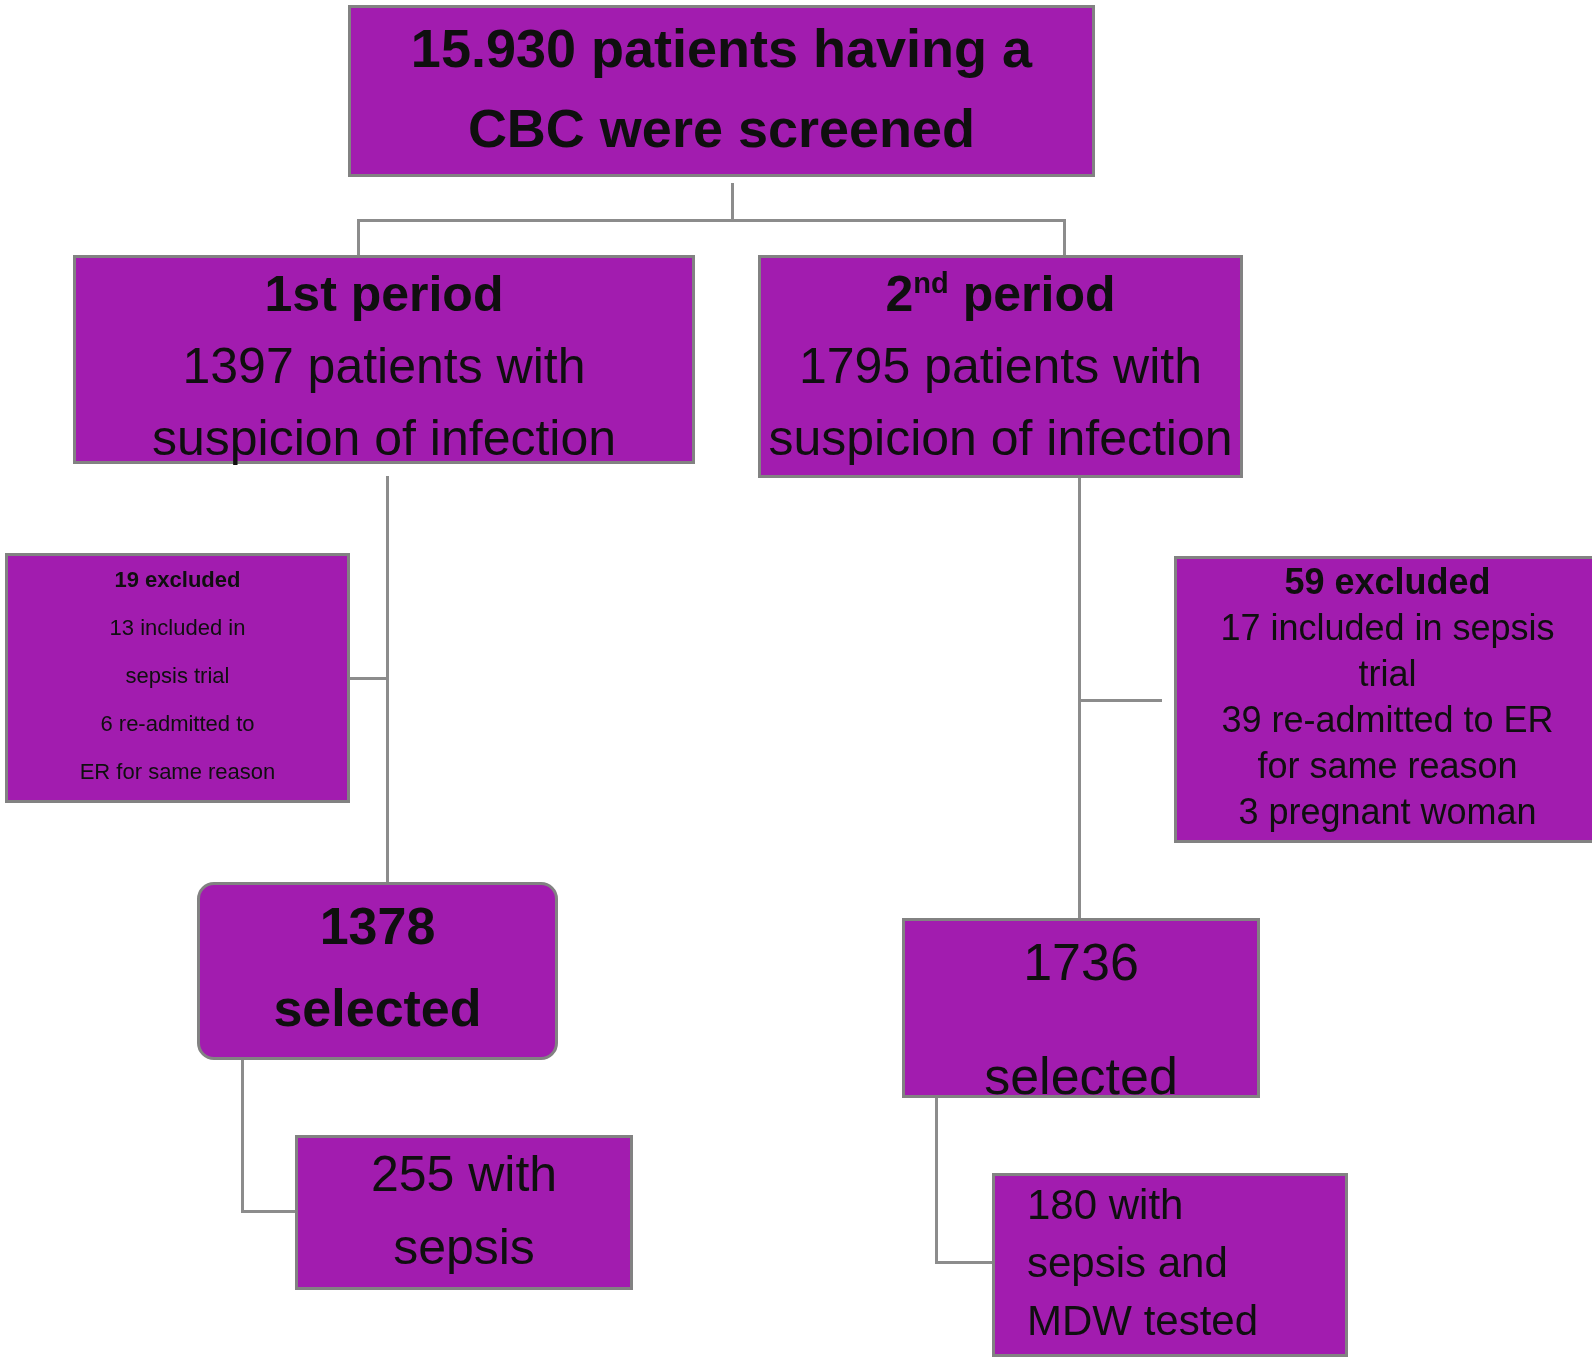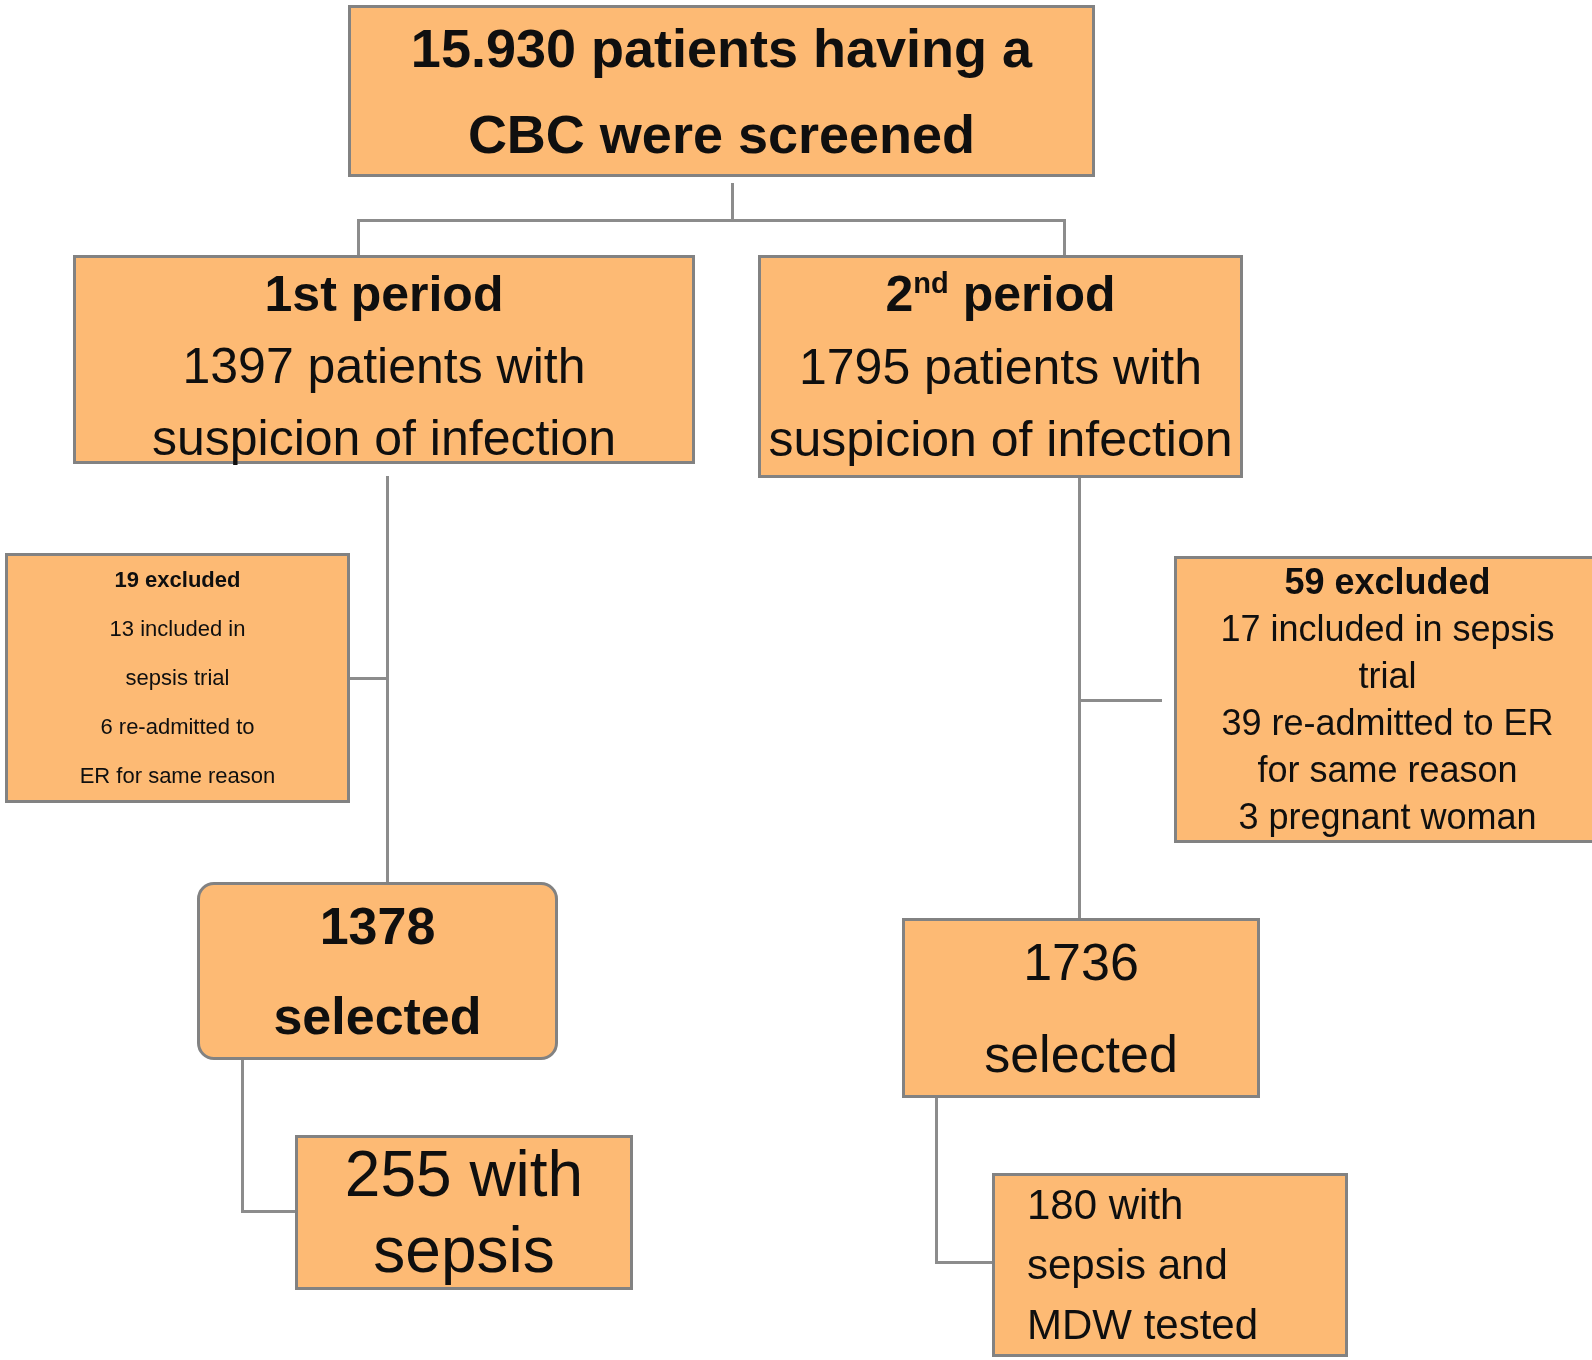--- a/index.html
+++ b/index.html
@@ -5,35 +5,35 @@
   :root{
     --bg:#ffffff; --border:#828282; --line:#8c8c8c; --text:#0f0f0f;
   }
   html,body{margin:0;padding:0;background:#fff;}
   .canvas{
     position:relative; width:1592px; height:1360px; background:var(--bg);
     font-family:"Liberation Sans","DejaVu Sans",sans-serif; color:var(--text);
     overflow:hidden;
   }
   .box{
-    position:absolute; background:#fdba74; border:3px solid var(--border);
+    position:absolute; background:#a21caf; border:3px solid var(--border);
     box-sizing:border-box; display:flex; flex-direction:column;
-    justify-content:space-between; align-items:center; text-align:center;
+    justify-content:flex-start; align-items:center; text-align:center;
   }
   .line{ position:absolute; background:var(--line); }
   .bold{ font-weight:700; }
 
   #box-screened{ left:348px; top:5px;    width:747px; height:172px; font-size:54px; font-weight:700; line-height:80px; }
   #box-period1 { left:73px;  top:255px;  width:622px; height:209px; font-size:50px; line-height:72px; }
   #box-period2 { left:758px; top:255px;  width:485px; height:223px; font-size:50px; line-height:72px; }
   #box-excluded1{ left:5px;  top:553px;  width:345px; height:250px; font-size:22px; line-height:48px; }
   #box-excluded2{ left:1160px;top:556px; width:427px; height:287px; font-size:36px; line-height:46px;margin-left:14px; }
   #box-selected1{ left:197px; top:882px; width:361px; height:178px; font-size:52px; font-weight:700; line-height:82px;border-radius:17px; }
-  #box-selected2{ left:902px; top:918px; width:358px; height:180px; font-size:52px; line-height:82px; }
-  #box-sepsis1 { left:295px; top:1135px; width:338px; height:155px; font-size:64px; line-height:73px; }
+  #box-selected2{ left:902px; top:918px; width:358px; height:180px; font-size:52px; line-height:82px;gap:32px; }
+  #box-sepsis1 { left:295px; top:1135px; width:338px; height:155px; font-size:50px; line-height:73px; }
   #box-sepsis2 { left:992px; top:1173px; width:356px; height:184px; font-size:42px; line-height:58px;
                  align-items:flex-start; text-align:left; padding-left:32px; }
   sup.ord{ font-size:58%; line-height:0; }
   #box-period2 .rest{ margin-left:0.28em; }
 </style>
 </head>
 <body>
 
 <div class="canvas">
 

